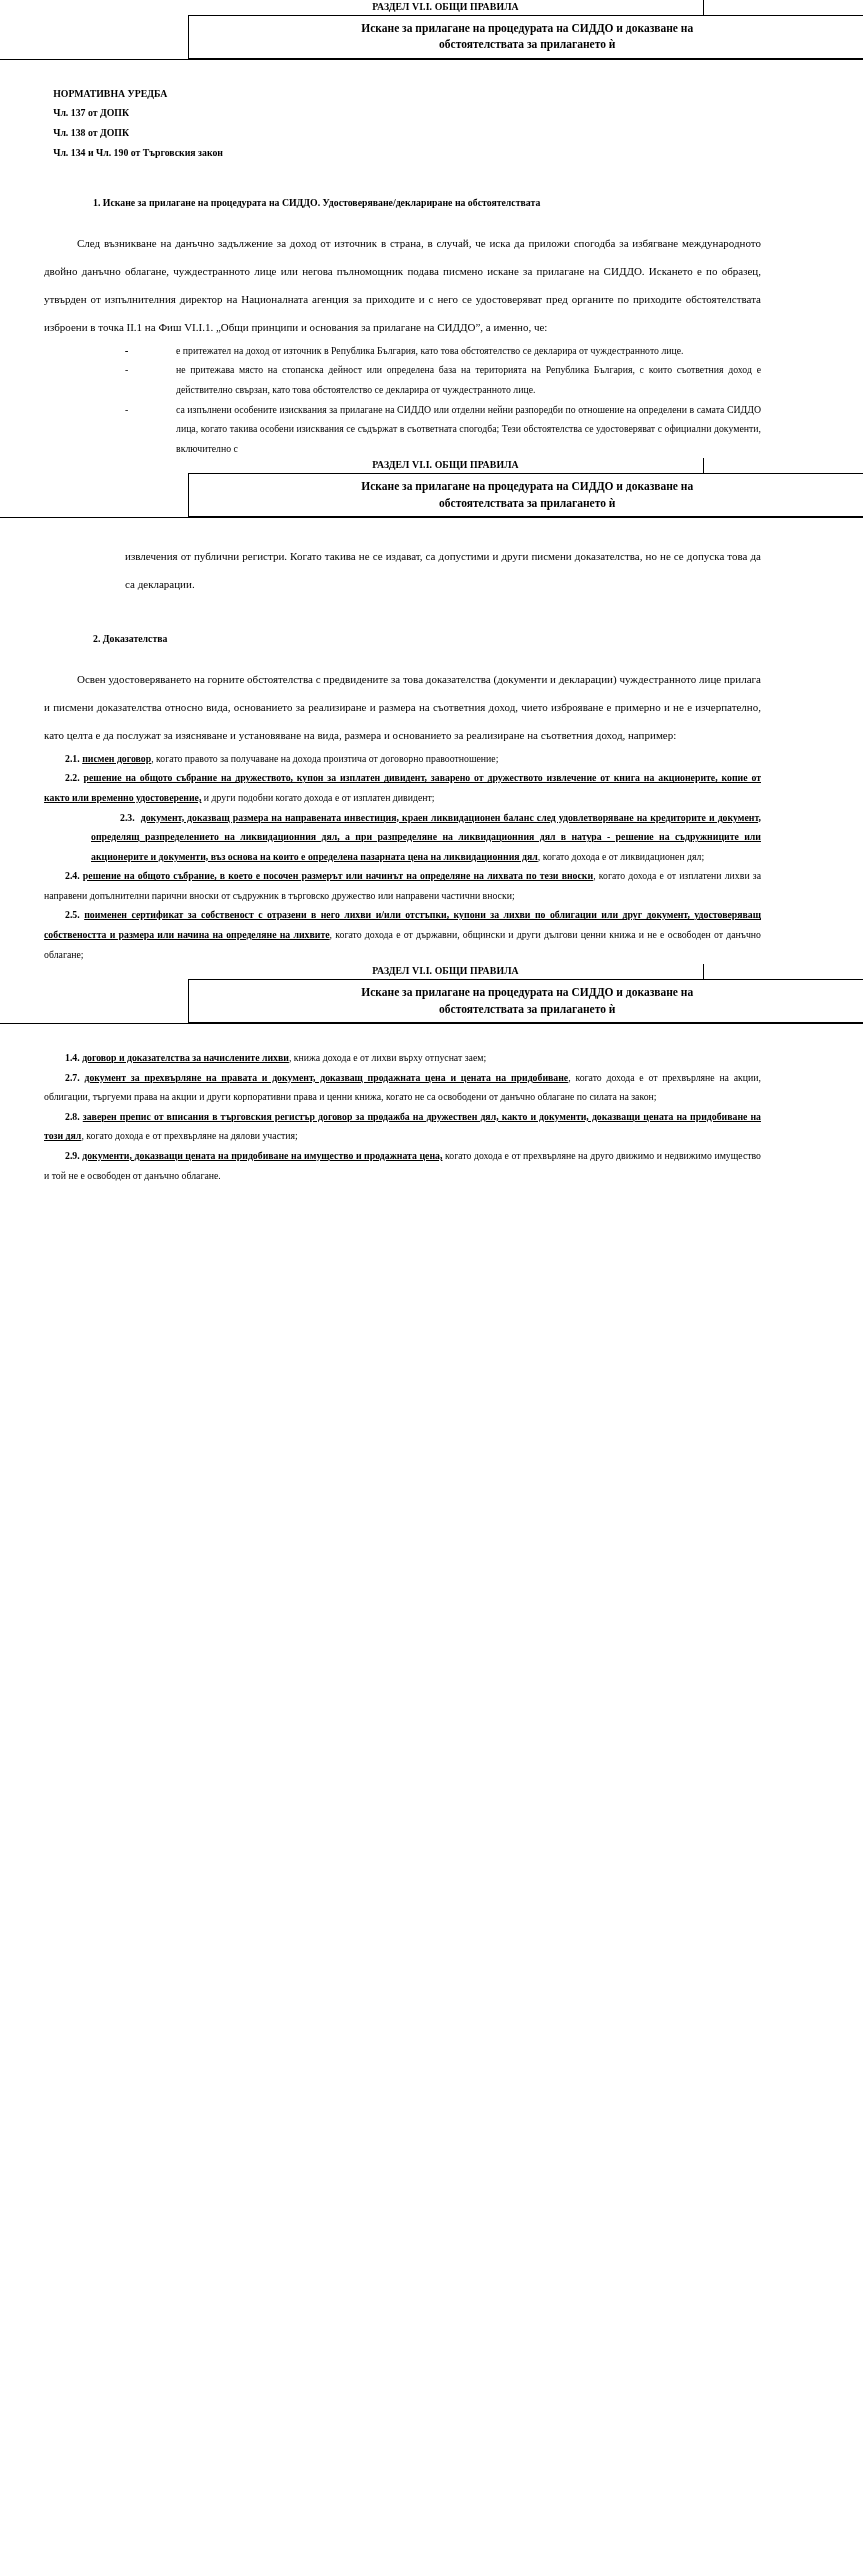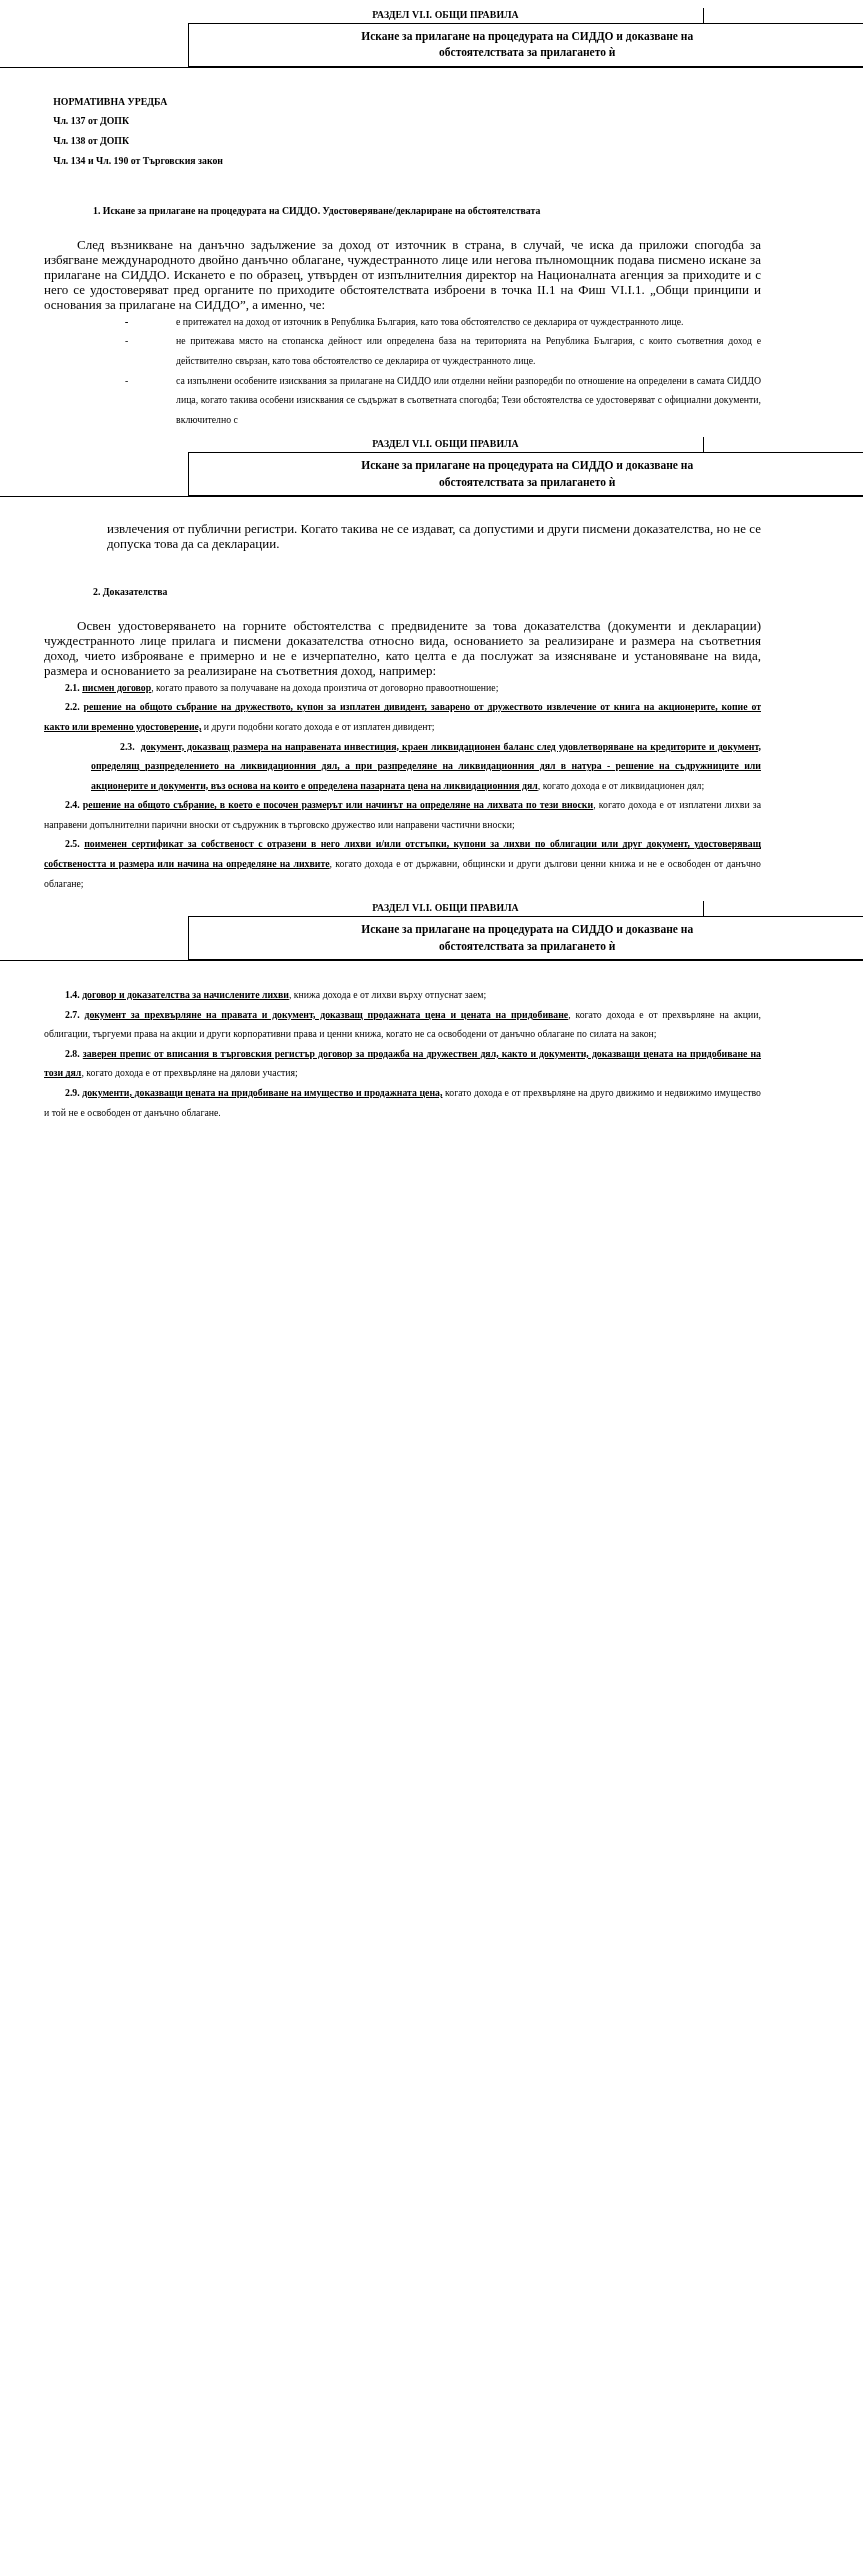--- a/index.html
+++ b/index.html
@@ -69,21 +69,20 @@
   .hdr-underline {
     width: 863px;
     margin-left: 0;
     border-top: 1.7px solid #000;
     height: 0;
     font-size: 0;
     line-height: 0;
   }
   .hdr-wrap {
     position: relative;
-    margin-top: 8px;
   }
 
   
   .body {
     padding: 0 102px 0 44px;
     box-sizing: border-box;
   }
 
   .spacer-lg { height: 24px; }
   .spacer-md { height: 15px; }
@@ -95,22 +94,22 @@
     margin: 0 0 0 9.2px;
   }
   .norm-item {
     font-size: 9.8px;
     font-weight: 700;
     line-height: 19.6px;
     margin: 0 0 0 9.2px;
   }
 
   p.para {
-    font-size: 13px;
-    line-height: 15px;
+    font-size: 11px;
+    line-height: 28px;
     text-align: justify;
     text-justify: inter-word;
     margin: 0;
     text-indent: 33px;
   }
   p.para-noind {
     text-indent: 0;
   }
 
   .h-num {
@@ -246,21 +245,21 @@
       </tr>
     </tbody>
       </table>
     <div class="hdr-underline"></div>
   </div>
 
   <div class="body">
 
     <div class="spacer-lg"></div>
 
-    <p class="para para-noind" style="margin-left:63px">извлечения от публични регистри. Когато такива не се издават, са допустими и други писмени доказателства, но не се допуска това да са декларации.</p>
+    <p class="para para-noind" style="margin-left:81px">извлечения от публични регистри. Когато такива не се издават, са допустими и други писмени доказателства, но не се допуска това да са декларации.</p>
 
     <div class="spacer-md"></div>
 
     <p class="h-num">2. Доказателства</p>
 
     <p class="para">Освен удостоверяването на горните обстоятелства с предвидените за това доказателства (документи и декларации) чуждестранното лице прилага и писмени доказателства относно вида, основанието за реализиране и размера на съответния доход, чието изброяване е примерно и не е изчерпателно, като целта е да послужат за изясняване и установяване на вида, размера и основанието за реализиране на съответния доход, например:</p>
 
     <p class="num-item">
       <span class="num">2.1.</span><span>&nbsp;</span><span class="lead">писмен договор</span><span>, когато правото за получаване на дохода произтича от договорно правоотношение;</span>
     </p>

